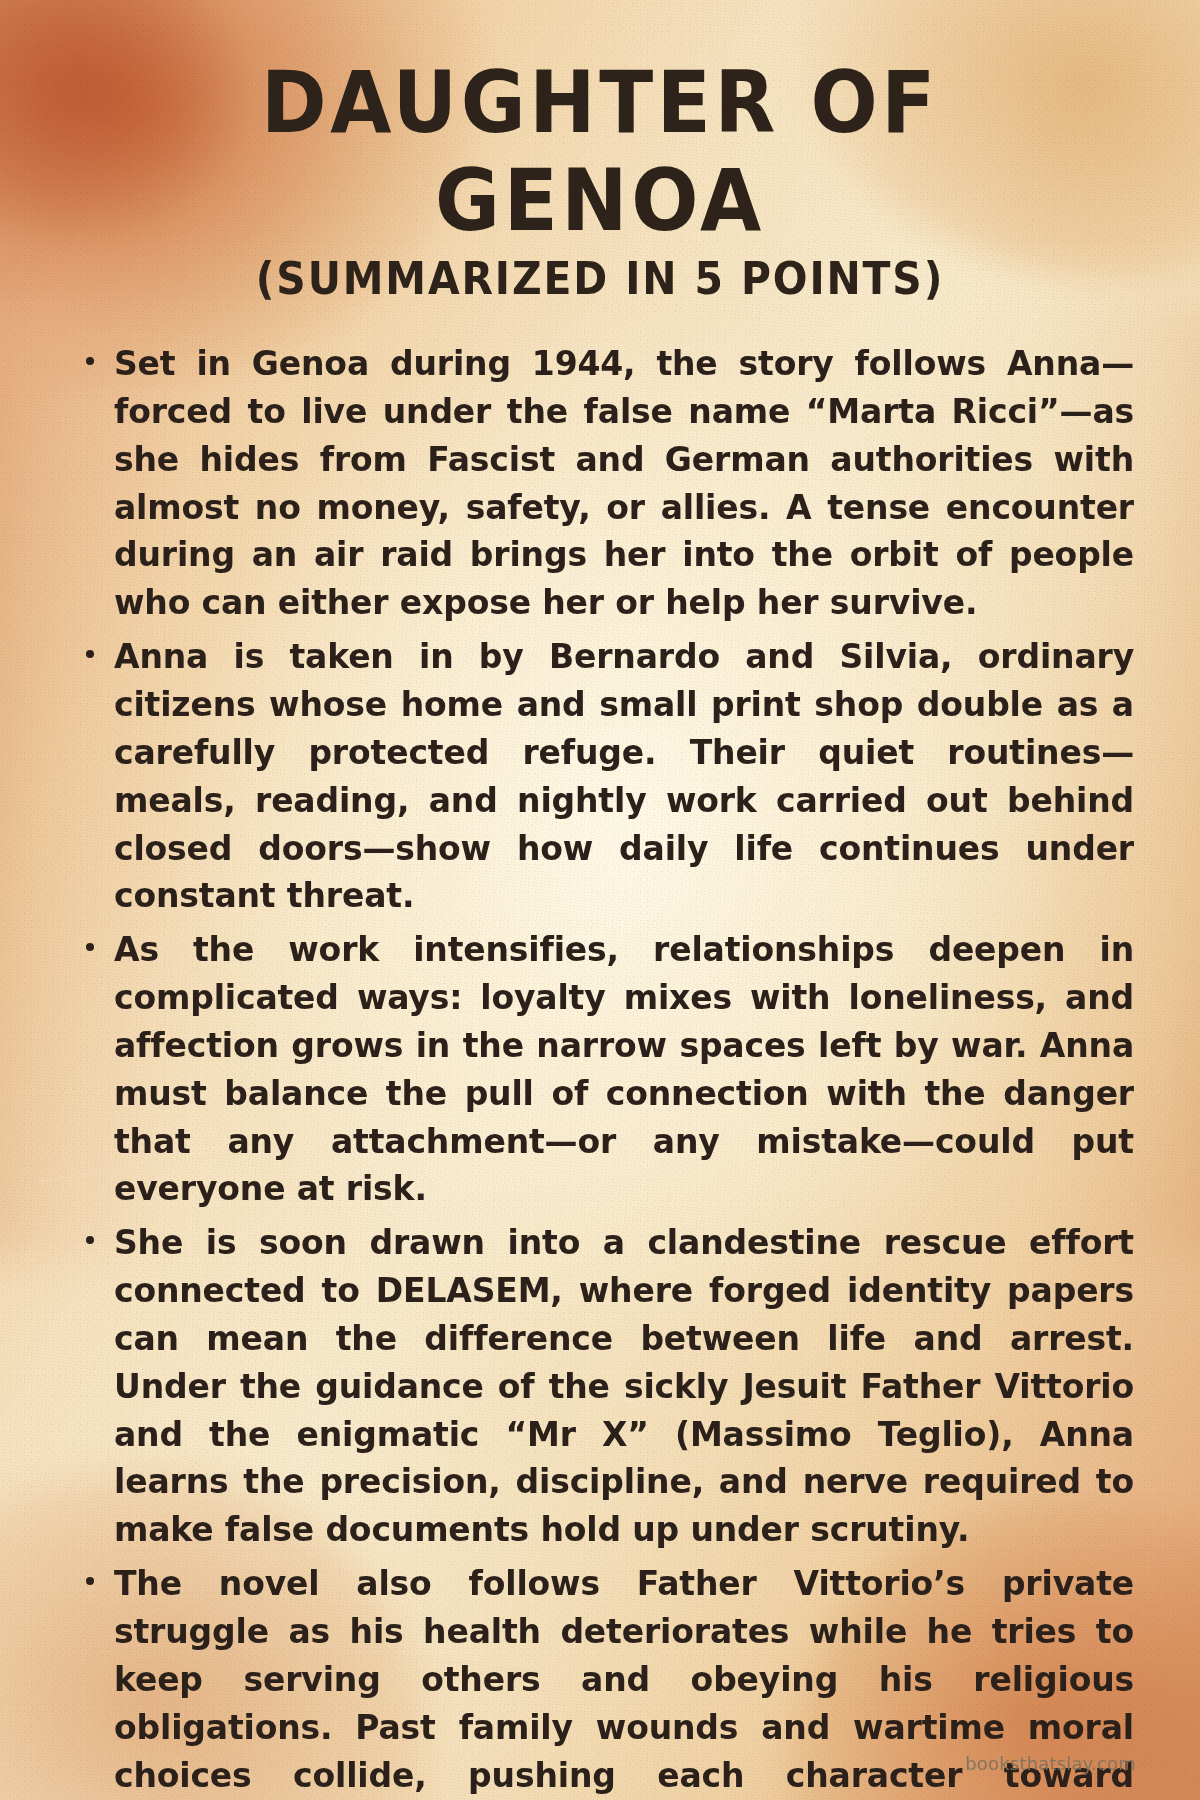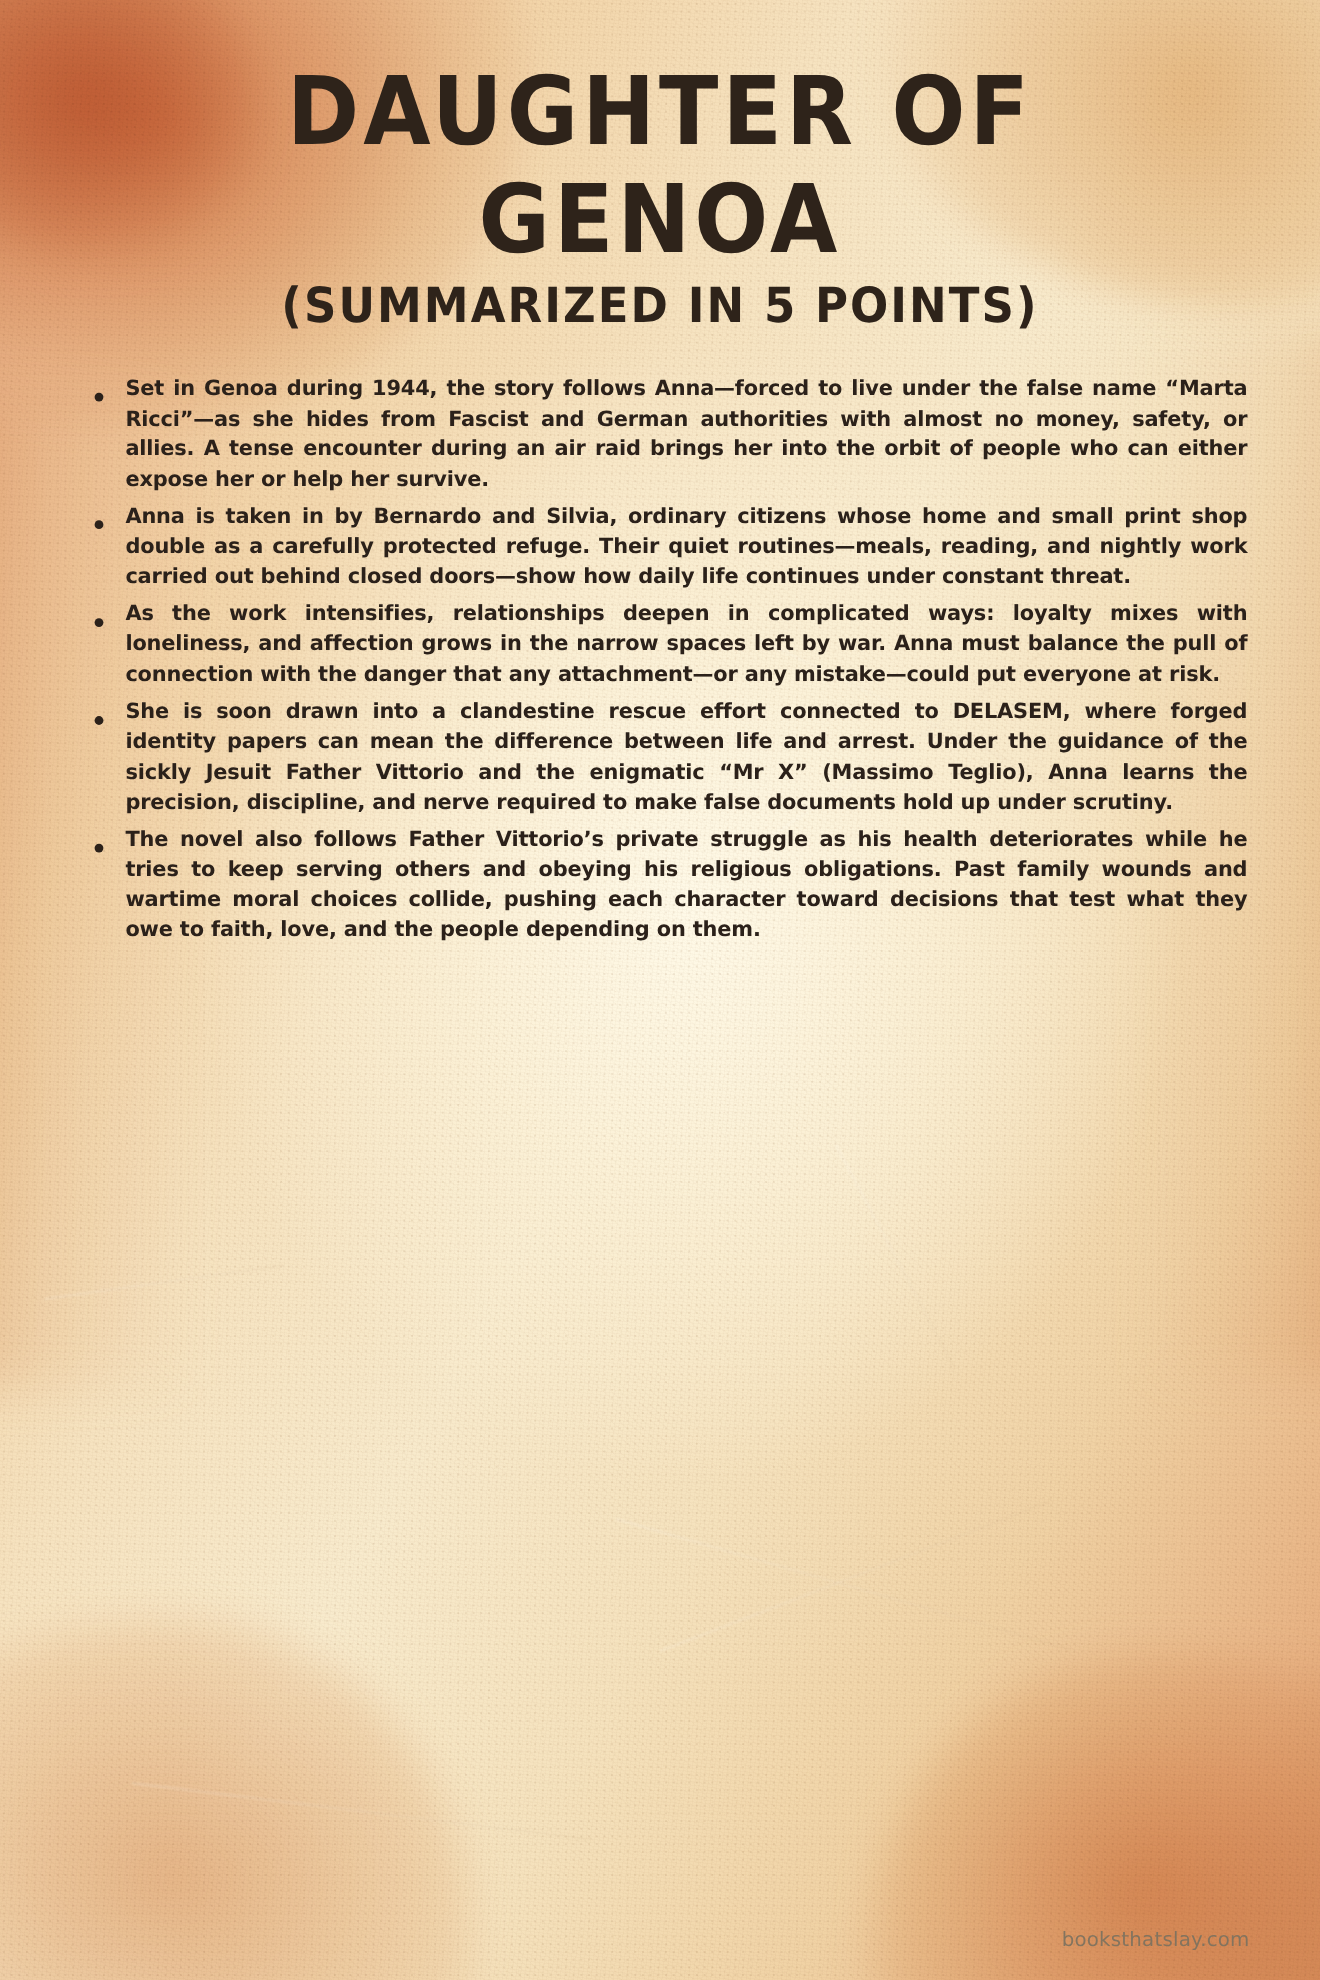--- a/index.html
+++ b/index.html
@@ -164,21 +164,21 @@
   .summary-list {
     list-style: none;
     margin: 36px 0 0 0;
     padding: 0 8px 0 22px;
   }
   .summary-item {
     position: relative;
     color: #2b211a;
     font-family: "DejaVu Sans", sans-serif;
     font-weight: 700;
-    font-size: 19px;
+    font-size: 33px;
     line-height: 1.45;
     text-align: justify;
     text-justify: inter-word;
     margin: 0 0 6px 0;
     padding-left: 34px;
     letter-spacing: -0.15px;
   }
   .summary-item:last-child { margin-bottom: 0; }
   .summary-item::before {
     content: "";

